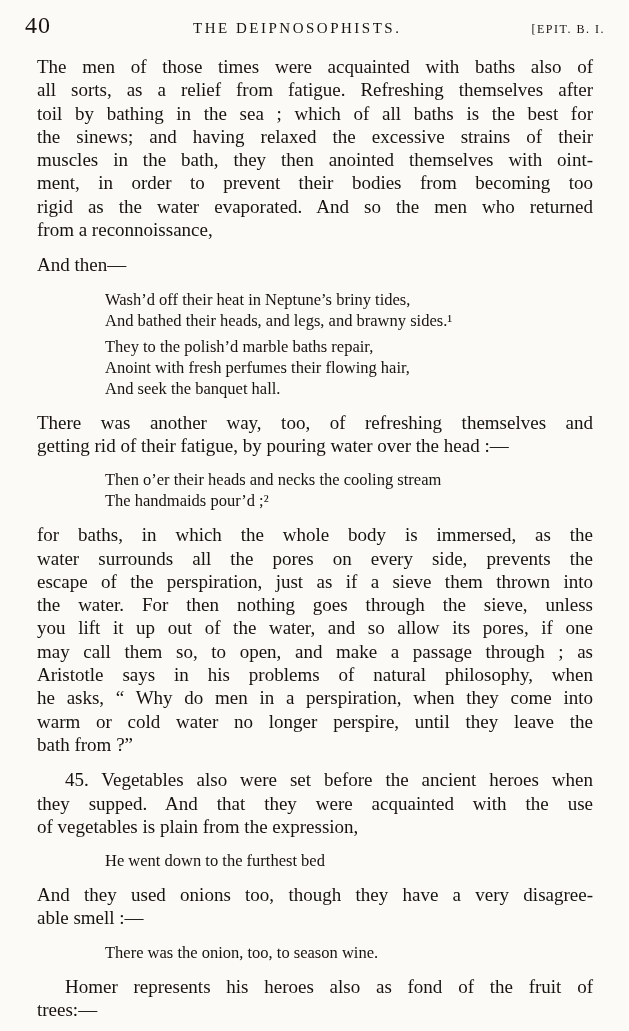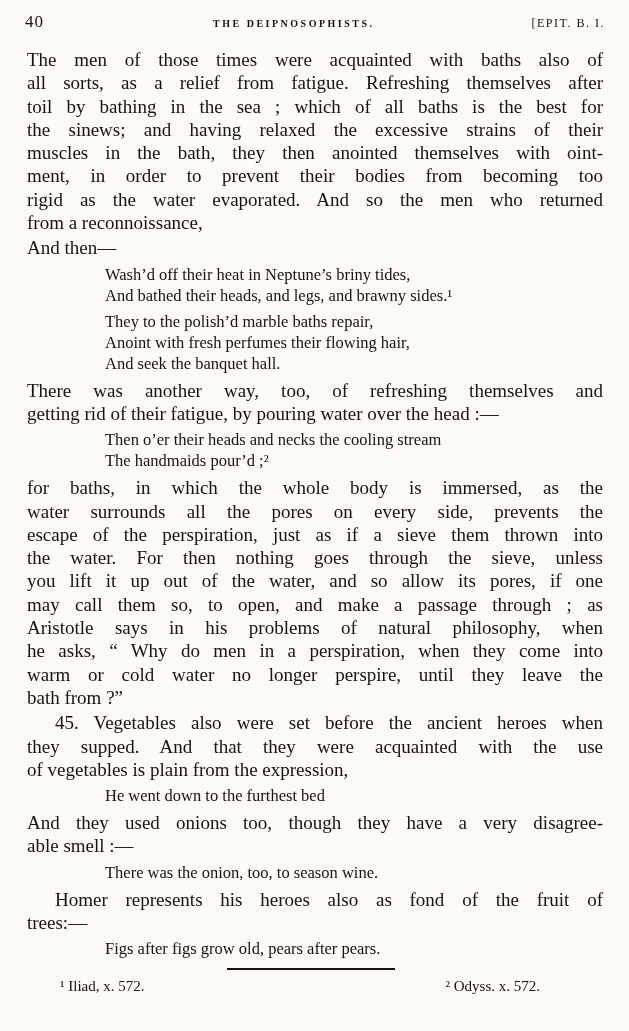--- a/index.html
+++ b/index.html
@@ -23,40 +23,40 @@
     padding:12px 24px 10px 25px;
   }
   
   .header{
     display:flex;
     align-items:baseline;
     justify-content:space-between;
     margin-bottom:16px;
   }
   .page-number{
-    font-size:17px;
+    font-size:24px;
     letter-spacing:1px;
     text-align:center;
   }
   .running-title{
-    font-size:10px;
+    font-size:15px;
     letter-spacing:2.5px;
-    font-weight:bold;
+    font-weight:normal;
     transform:translateX(6px);
   }
   .section-marker{
     font-size:12px;
     letter-spacing:1.5px;
   }
   
   .body-text{
     font-size:19px;
     line-height:23.3px;
   }
-  .block{margin:2px;}
+  .block{margin:12px;}
   .block.paragraph{ }
   .block.verse{
     margin:4px 0 5px 80px;
     font-size:16.5px;
     line-height:21px;
   }
   .line{
     white-space:normal;
   }
   .line.just{

